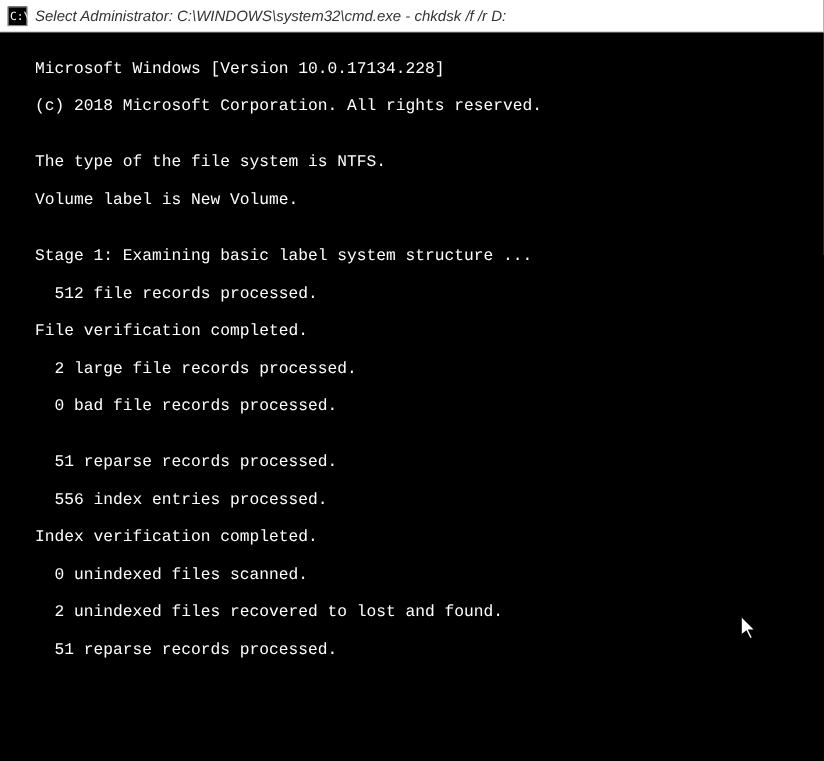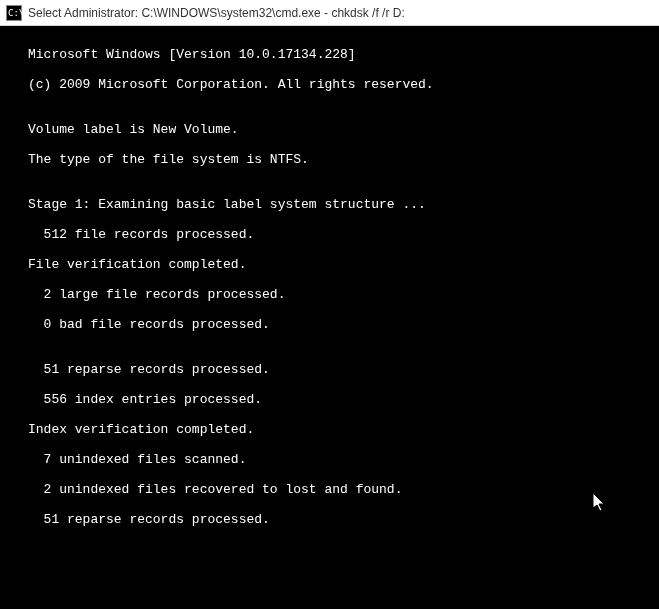--- a/index.html
+++ b/index.html
@@ -14,21 +14,21 @@
     border-bottom: 1px solid #d0d0d0;
     font-size: 12px;
     color: #333;
   }
   .titlebar .app-icon {
     width: 16px; height: 16px;
     margin-right: 6px;
     display: inline-flex; align-items: center; justify-content: center;
   }
   .titlebar .app-icon svg { width: 16px; height: 16px; }
-  .titlebar .title-text { flex: 0 0 auto; white-space: nowrap; }
+  .titlebar .title-text { flex: 0 0 auto; white-space: nowrap; font-style: italic; }
   .terminal {
     flex: 1;
     background: #000;
     color: #fff;
     font-family: "Consolas", "Courier New", monospace;
     font-size: 13px;
     line-height: 15px;
     padding: 6px 4px 4px 4px;
     white-space: pre;
     overflow: hidden;
@@ -55,35 +55,35 @@
         <rect x="0" y="0" width="16" height="16" fill="#000"></rect>
         <rect x="0.5" y="0.5" width="15" height="15" fill="none" stroke="#888" stroke-width="1"></rect>
         <text x="2" y="11" font-size="9" font-family="monospace" fill="#fff">C:\</text>
       </svg>
     </span>
     <span class="title-text">Select Administrator: C:\WINDOWS\system32\cmd.exe - chkdsk  /f /r D:</span>
   </div>
 
   <div class="terminal">
 <span class="line">Microsoft Windows [Version 10.0.17134.228]</span>
-<span class="line">(c) 2009 Microsoft Corporation. All rights reserved.</span>
+<span class="line">(c) 2018 Microsoft Corporation. All rights reserved.</span>
 <span class="line"></span>
+<span class="line">The type of the file system is NTFS.</span>
 <span class="line">Volume label is New Volume.</span>
-<span class="line">The type of the file system is NTFS.</span>
 <span class="line"></span>
 <span class="line">Stage 1: Examining basic label system structure ...</span>
 <span class="line">  512 file records processed.</span>
 <span class="line">File verification completed.</span>
 <span class="line">  2 large file records processed.</span>
 <span class="line">  0 bad file records processed.</span>
 <span class="line"></span>
 <span class="line">  51 reparse records processed.</span>
 <span class="line">  556 index entries processed.</span>
 <span class="line">Index verification completed.</span>
-<span class="line">  7 unindexed files scanned.</span>
+<span class="line">  0 unindexed files scanned.</span>
 <span class="line">  2 unindexed files recovered to lost and found.</span>
 <span class="line">  51 reparse records processed.</span>
 <span class="line"></span>
 
 
 
 
 
 
 <span class="line"></span>

